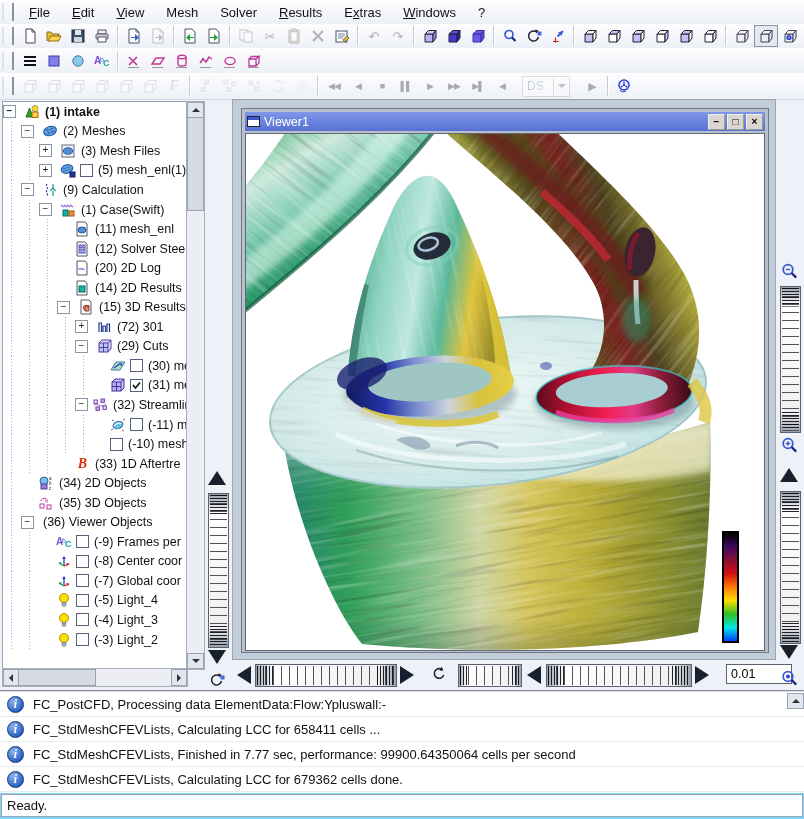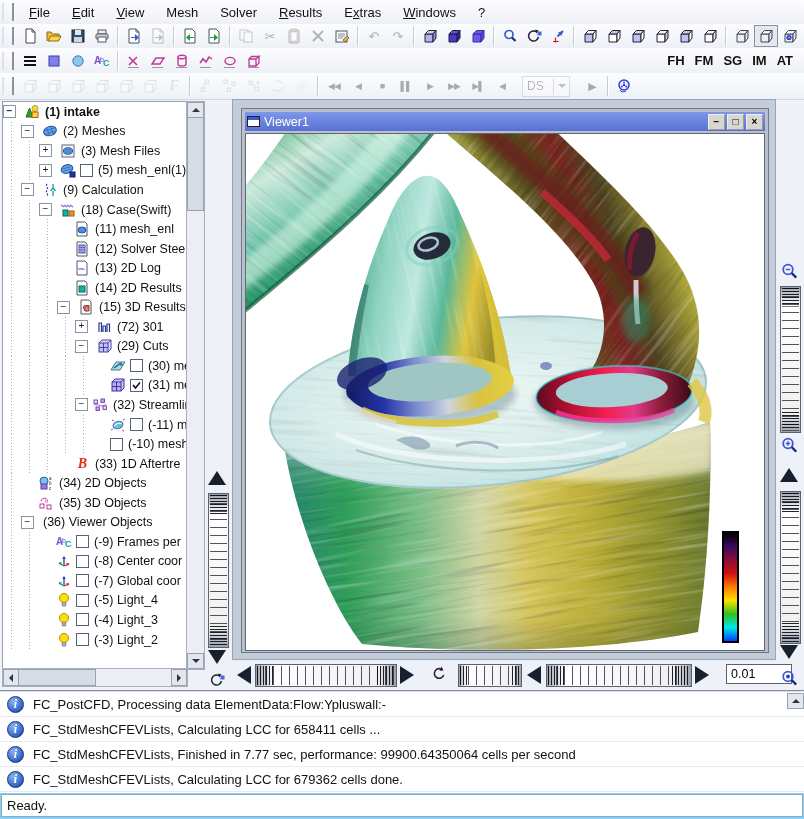--- a/index.html
+++ b/index.html
@@ -10,21 +10,21 @@
   .grip{width:8px;height:18px;margin:0 4px 0 2px;border-left:2px outset #dde2ea;border-right:2px outset #dde2ea;}
   .mitem{padding:3px 11px;font-size:13px;}
   .mitem u{text-decoration:underline;}
   .tbtn{width:24px;height:22px;display:flex;align-items:center;justify-content:center;flex:0 0 auto;}
   .tbtn.pressed{border:1px solid #8a93a2;background:#e4e8f0;width:22px;height:20px;}
   .dis{opacity:.4;filter:grayscale(.85) brightness(1.12);}
   .sep{width:1px;height:20px;background:#c6ccd6;border-right:1px solid #fff;margin:0 3px;flex:0 0 auto;}
   .tglyph{font-size:9px;letter-spacing:-1px;color:#333;}
   .fbtn{font-size:13px;font-weight:bold;padding:2px 5px;}
   .combo{width:46px;height:19px;border:1px solid #9aa2b0;background:#fff;display:flex;align-items:center;font-size:12px;}
-  .combo .cval{flex:1;padding-left:4px;color:#be185d;}
+  .combo .cval{flex:1;padding-left:4px;color:#3b82f6;}
   .combo .carr{width:15px;height:17px;background:#dfe3ea;border-left:1px solid #9aa2b0;display:flex;align-items:center;justify-content:center;}
   .carr i{width:0;height:0;border:4px solid transparent;border-top-color:#666;margin-top:4px;}
   
   #tree{position:absolute;left:2px;top:101px;width:184px;height:567px;background:#fff;
         border:1px solid #98a2b2;overflow:hidden;}
   .trow{height:19.55px;display:flex;align-items:center;white-space:nowrap;overflow:hidden;font-size:12.5px;}
   .trow.bold{font-weight:bold;}
   .ind{width:18px;height:100%;flex:0 0 auto;background-image:repeating-linear-gradient(180deg,#aab4c2 0 1px,transparent 1px 3px);background-repeat:no-repeat;background-position:8px 0;background-size:1px 100%;}
   .exp{width:11px;height:11px;flex:0 0 auto;border:1px solid #8a94a4;background:#fff;font-size:10px;
        line-height:9px;text-align:center;margin-right:4px;color:#222;}
@@ -371,27 +371,20 @@
             <path d="M2 14.5h11" stroke="#999"></path>
           </svg>
         </span>
         <span class="tbtn">
           <svg width="17" height="16" viewBox="0 0 17 16">
             <path d="M3 6h7v7H3z M3 6l2.5-2.5H13L10 6 M10 6l3-2.5V10l-3 3" fill="none" stroke="#c03898" stroke-width="1.3"></path>
             <path d="M2 14.5h11" stroke="#999"></path>
           </svg>
         </span>
       </div>
-    <div id="tb2r" style="margin-left:auto;display:flex;padding-right:6px;">
-        <span class="fbtn">FH</span>
-        <span class="fbtn">FM</span>
-        <span class="fbtn">SG</span>
-        <span class="fbtn">IM</span>
-        <span class="fbtn">AT</span>
-      </div>
   </div>
 
   <div class="row" style="top:73px;height:26px;">
     <span class="grip"></span>
     <div id="tb3" style="display:flex;align-items:center;">
         <span class="tbtn dis">
           <svg width="17" height="16" viewBox="0 0 17 16">
             <path d="M3 6h8v8H3z" fill="#e9ebf1" stroke="#a0a8b4"></path>
             <path d="M3 6l3.5-3.5H14L11 6z" fill="#f3f4f8" stroke="#a0a8b4"></path>
             <path d="M11 6l3-3.5V10l-3 4z" fill="#dcdfe8" stroke="#a0a8b4"></path>
@@ -590,21 +583,21 @@
         <span class="ind"></span>
         <span class="exp">−</span>
         <span style="width: 4px;"></span>
         <span class="ticon">
           <svg width="17" height="16" viewBox="0 0 17 16">
             <path d="M1 4c1-3 2 3 3 0s2 3 3 0 2 3 3 0 2 3 3 0" stroke="#9a6ae0" fill="none" stroke-width="1.1"></path>
             <rect x="3" y="8" width="5" height="6" fill="#18b0a0" stroke="#0a6a60"></rect>
             <rect x="9" y="9" width="5" height="5" fill="#e8923a" stroke="#9a5a10"></rect>
           </svg>
         </span>
-        <span class="tlabel">(18) Case(Swift)</span>
+        <span class="tlabel">(1) Case(Swift)</span>
       </div>
       <div class="trow">
         <span class="ind"></span>
         <span class="ind"></span>
         <span class="ind"></span>
         <span class="expsp"></span>
         <span class="ticon">
           <svg width="17" height="16" viewBox="0 0 17 16">
             <path d="M3 1h8l2 2v12H3z" fill="#fff" stroke="#556"></path>
             <ellipse cx="8" cy="9" rx="4" ry="3" fill="#66a8e8" stroke="#1c4f9e"></ellipse>
@@ -631,21 +624,21 @@
         <span class="ind"></span>
         <span class="ind"></span>
         <span class="ind"></span>
         <span class="expsp"></span>
         <span class="ticon">
           <svg width="17" height="16" viewBox="0 0 17 16">
             <path d="M3 1h8l2 2v12H3z" fill="#fff" stroke="#556"></path>
             <path d="M4 9c.8-3 1.4 3 2.2 0s1.4 3 2.2 0 1.4 3 2.2 0" stroke="#7a5ae0" fill="none" stroke-width="1"></path>
           </svg>
         </span>
-        <span class="tlabel">(13) 2D Log</span>
+        <span class="tlabel">(20) 2D Log</span>
       </div>
       <div class="trow">
         <span class="ind"></span>
         <span class="ind"></span>
         <span class="ind"></span>
         <span class="expsp"></span>
         <span class="ticon">
           <svg width="17" height="16" viewBox="0 0 17 16">
             <path d="M3 1h8l2 2v12H3z" fill="#fff" stroke="#556"></path>
             <rect x="5" y="6" width="6" height="6" fill="#18b0a0" stroke="#0a6a60"></rect>

